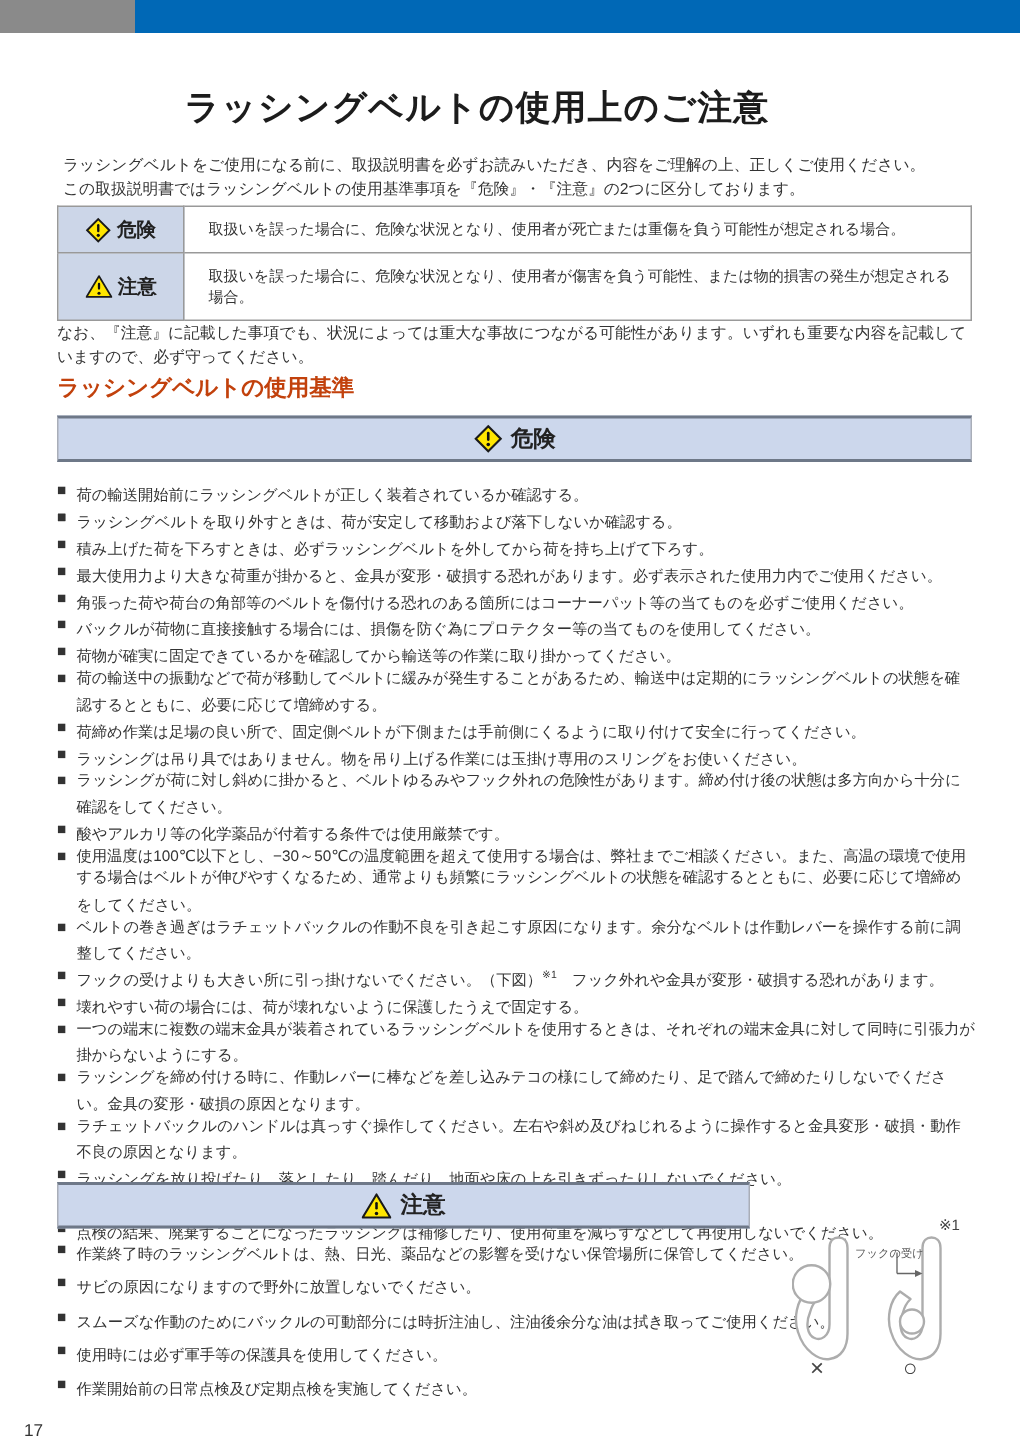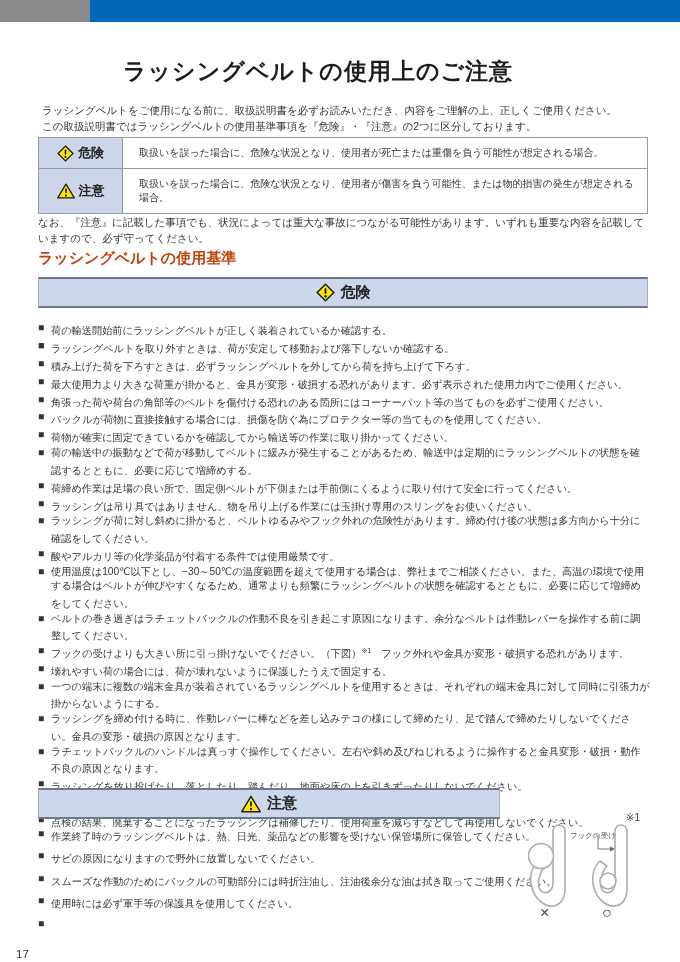--- a/index.html
+++ b/index.html
@@ -189,21 +189,21 @@
   <ul class="bullets caution-list">
 
       <li class="bullet-item"><span class="sq">■</span><span>作業終了時のラッシングベルトは、熱、日光、薬品などの影響を受けない保管場所に保管してください。</span><sup class="supref"></sup><span></span></li>
 
       <li class="bullet-item"><span class="sq">■</span><span>サビの原因になりますので野外に放置しないでください。</span><sup class="supref"></sup><span></span></li>
 
       <li class="bullet-item"><span class="sq">■</span><span>スムーズな作動のためにバックルの可動部分には時折注油し、注油後余分な油は拭き取ってご使用ください。</span><sup class="supref"></sup><span></span></li>
 
       <li class="bullet-item"><span class="sq">■</span><span>使用時には必ず軍手等の保護具を使用してください。</span><sup class="supref"></sup><span></span></li>
 
-      <li class="bullet-item"><span class="sq">■</span><sup class="supref"></sup><span></span></li>
+      <li class="bullet-item"><span class="sq">■</span><span>作業開始前の日常点検及び定期点検を実施してください。</span><sup class="supref"></sup><span></span></li>
     </ul>
 
   <div class="figure">
     <span class="figref">※1</span>
 
     <svg class="hook hook-left" viewBox="0 0 40 90" width="40" height="90">
       <path d="M10,38 C3,44 1,56 4,65 C8,78 18,84 25,83 C33,82 37,75 37,66 L37,9 C37,4 34,2 31,2 C28,2 25,4 25,9 L25,60 C25,68 19,71 15,69 C10,67 9,59 12,52 C13,48 15,45 17,43 Z" fill="#ffffff" stroke="#adadad" stroke-width="1.6" stroke-linejoin="round"></path>
       <circle cx="13" cy="33" r="12.5" fill="#ffffff" stroke="#adadad" stroke-width="1.6"></circle>
     </svg>
 

